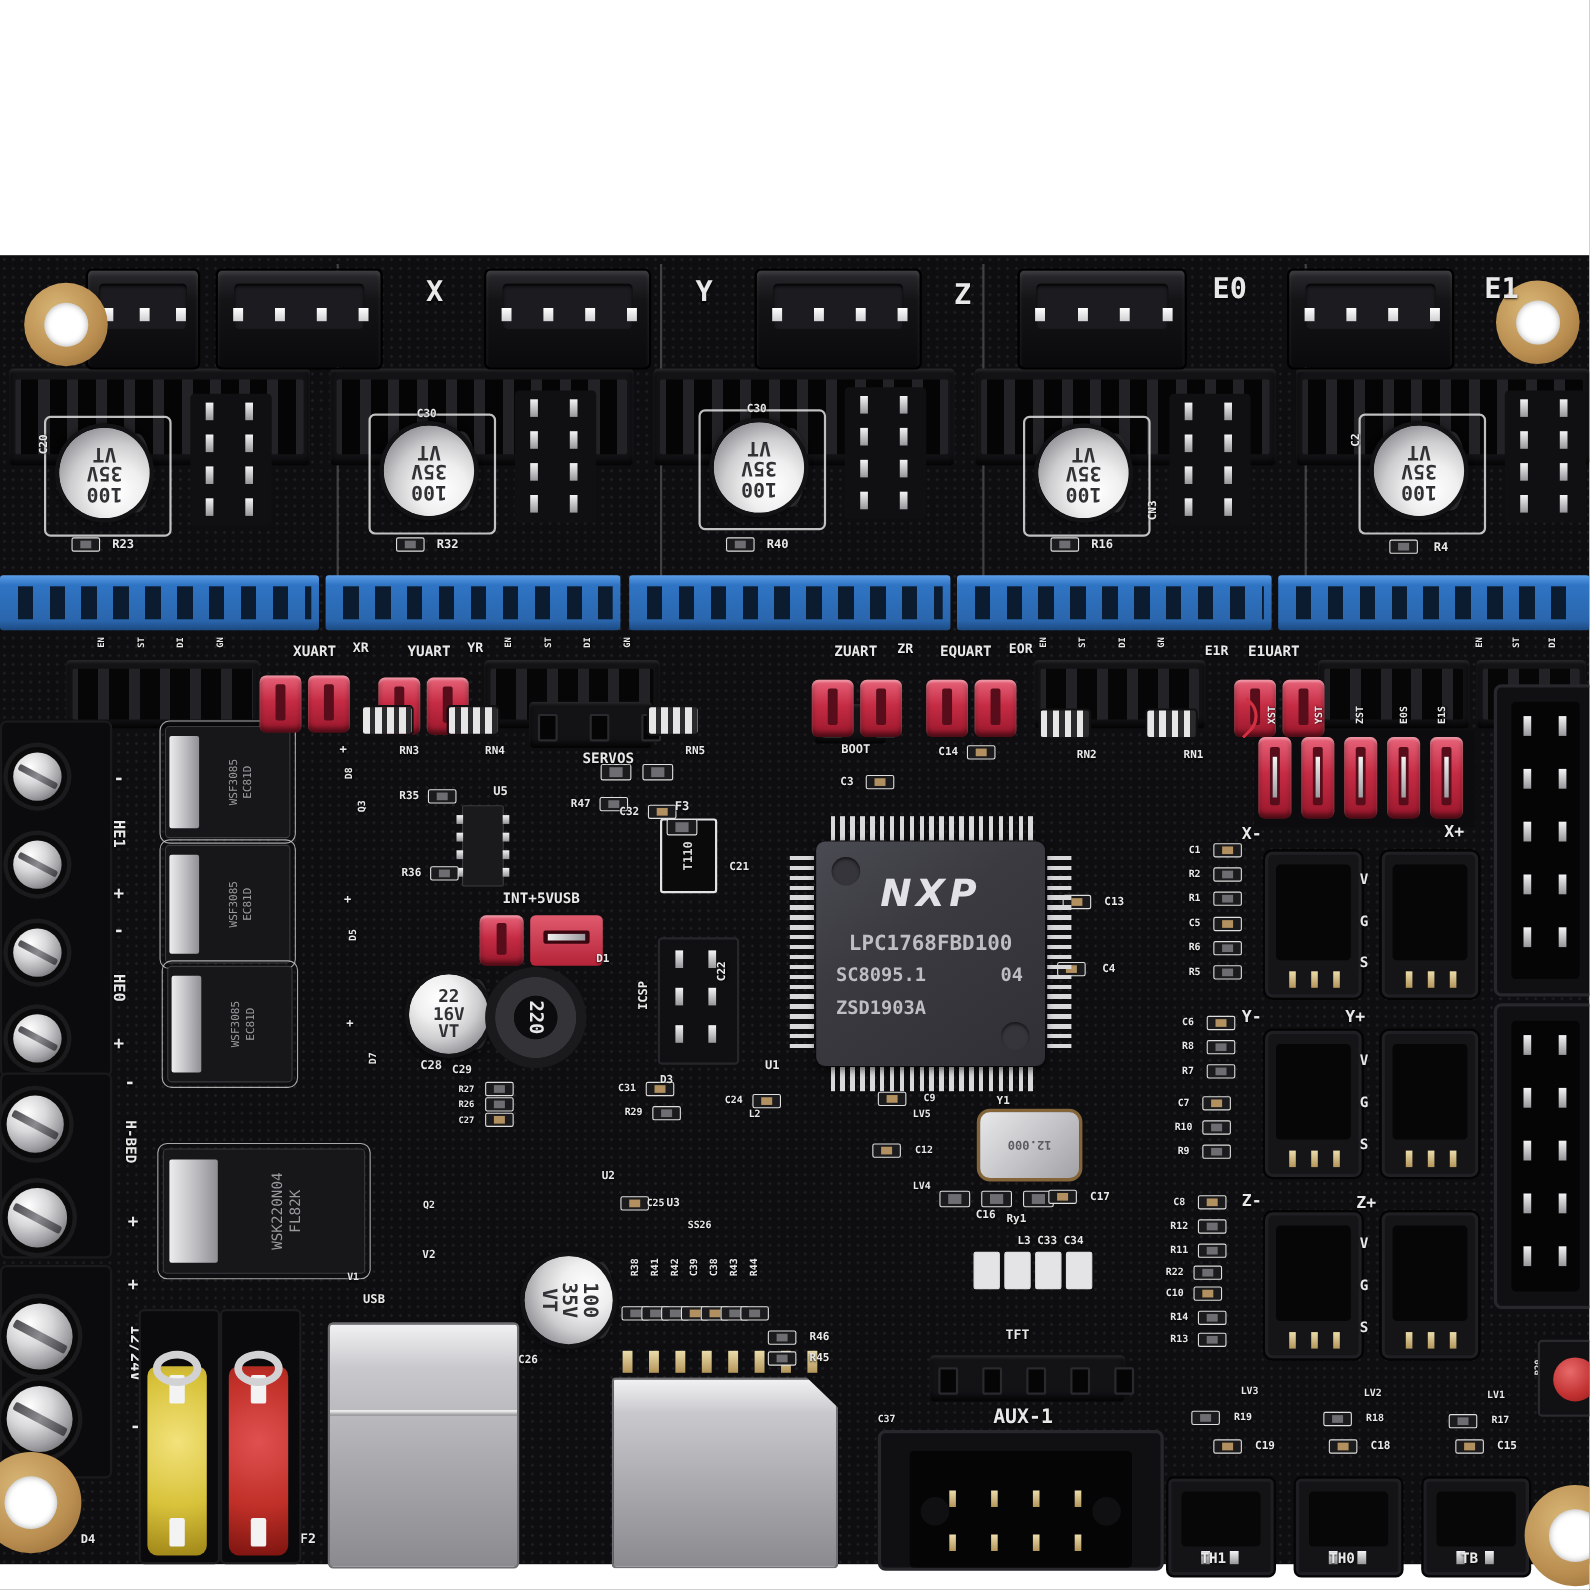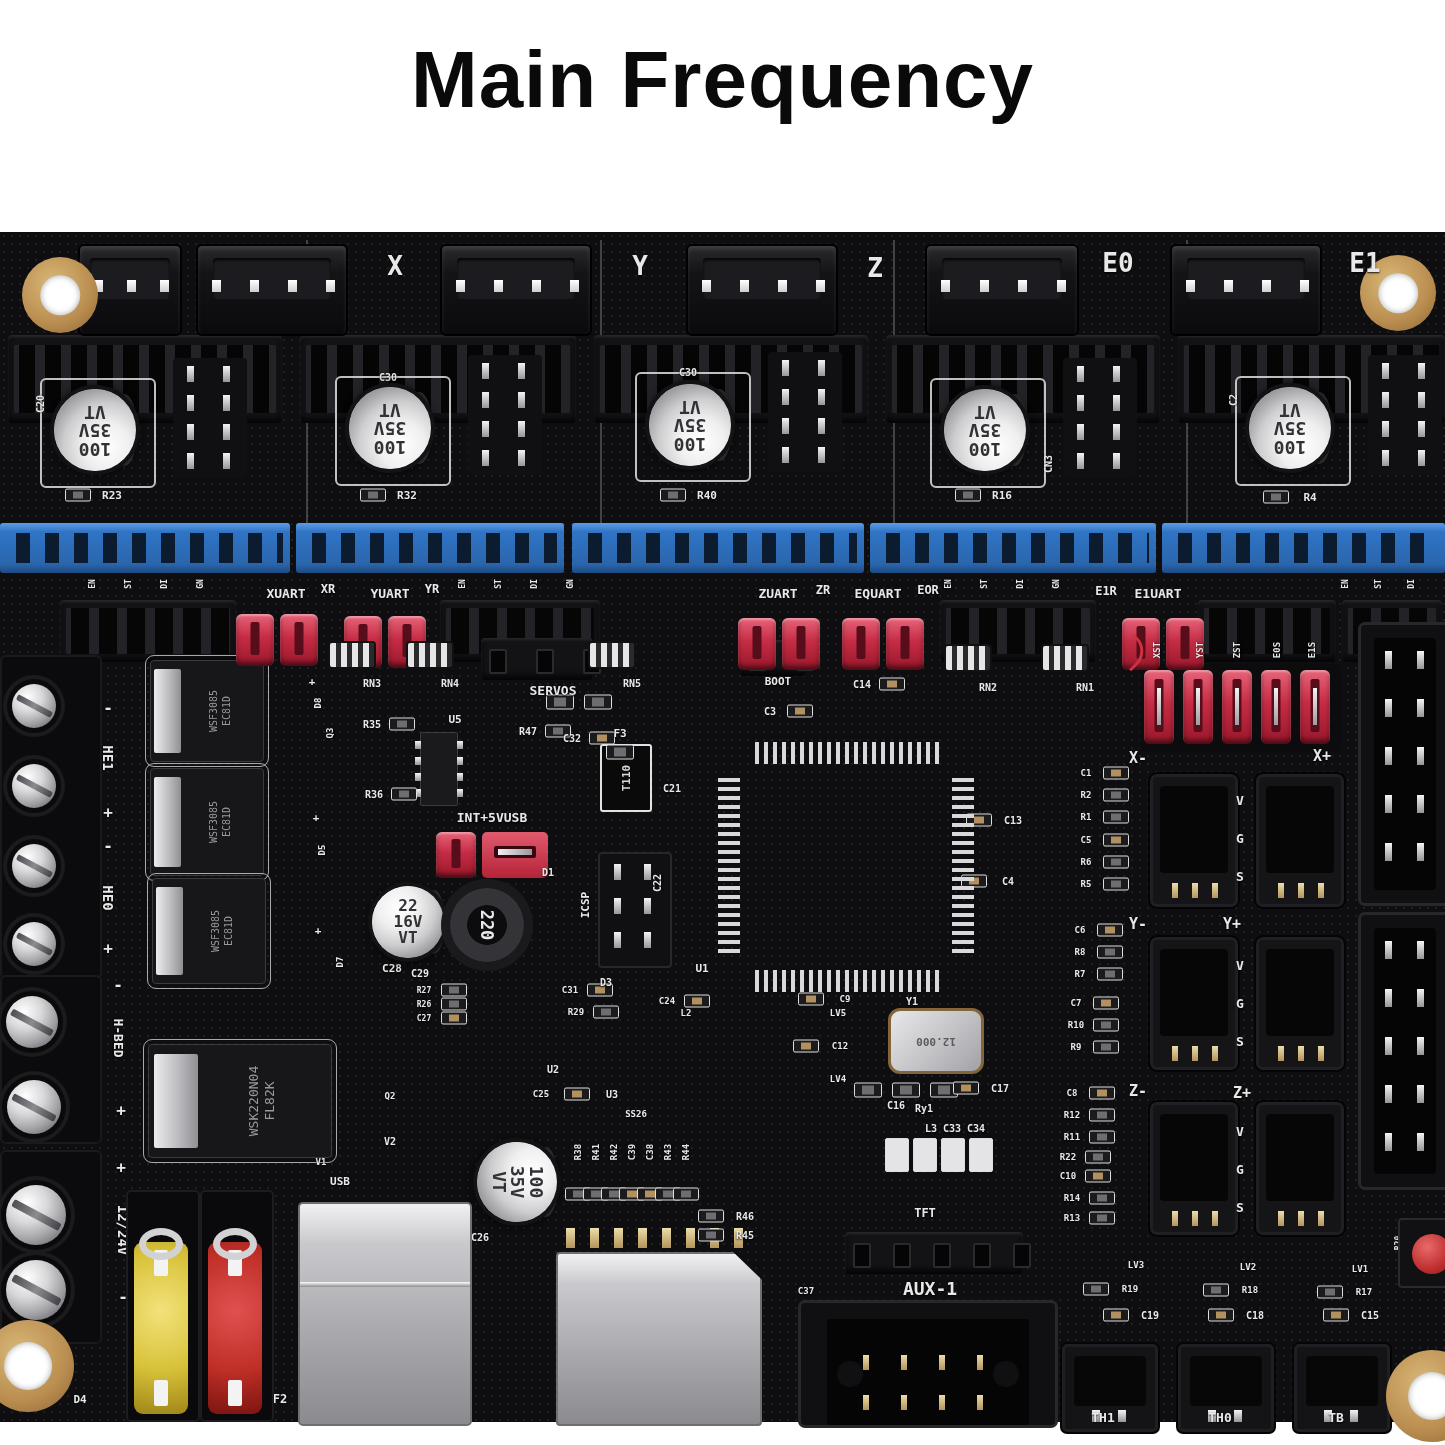--- a/index.html
+++ b/index.html
@@ -95,24 +95,32 @@
       border:2px solid #2a2a2e;z-index:10;border-radius:4px;}
   .rstbtn i{position:absolute;left:12px;top:14px;width:40px;height:40px;border-radius:50%;
       background:radial-gradient(circle at 38% 32%,#e86a6a,#c03030 60%,#8d1d1d);}
   .redmark{position:absolute;left:1118px;top:408px;width:26px;height:22px;z-index:10;
       border-bottom:3px solid #d03040;border-right:3px solid #d03040;border-radius:0 0 20px 0;transform:rotate(-45deg);}
 </style>
 </head>
 <body>
 
 <div class="stage">
-  <div class="hdr-title">Main Frequency</div>
 
   <div id="board">
 
+    <div id="chip">
+      <div class="dimp" style="left:14px;top:14px;"></div>
+      <div class="dimp" style="right:14px;bottom:14px;"></div>
+      <div class="nxp">NXP</div>
+      <div class="l1">LPC1768FBD100</div>
+      <div class="l2">SC8095.1</div>
+      <div class="l2b">04</div>
+      <div class="l3">ZSD1903A</div>
+    </div>
 
     <div class="xtal">
       <span>12.000</span>
     </div>
 
     <div class="rstbtn">
       <i></i>
     </div>
 
     <div class="redmark"></div>
@@ -749,21 +757,21 @@
       <div class="smd c" style="left: 600px; top: 758px; width: 24px; height: 11px;">
         <div style="position: absolute; left: 28%; top: 15%; width: 44%; height: 70%; background: rgb(178, 144, 95);"></div>
       </div>
       <span class="silk" style="left: 576px; top: 780px; font-size: 9px; transform: translate(-50%, -50%);">R29</span>
       <div class="smd r" style="left: 606px; top: 780px; width: 24px; height: 11px;">
         <div style="position: absolute; left: 28%; top: 15%; width: 44%; height: 70%; background: rgb(110, 110, 114);"></div>
       </div>
       <span class="silk" style="left: 606px; top: 750px; font-size: 10px; transform: translate(-50%, -50%);">D3</span>
       <span class="silk" style="left: 553px; top: 837px; font-size: 10px; transform: translate(-50%, -50%);">U2</span>
       <span class="silk" style="left: 612px; top: 862px; font-size: 10px; transform: translate(-50%, -50%);">U3</span>
-      <span class="silk" style="left: 519px; top: 862px; font-size: 9px; transform: translate(-50%, -50%); padding-left: 44px;">C25</span>
+      <span class="silk" style="left: 574px; top: 862px; font-size: 9px; transform: translate(-50%, -50%); padding-left: 44px;">C25</span>
       <div class="smd c" style="left: 577px; top: 862px; width: 24px; height: 11px;">
         <div style="position: absolute; left: 28%; top: 15%; width: 44%; height: 70%; background: rgb(178, 144, 95);"></div>
       </div>
       <span class="silk" style="left: 667px; top: 769px; font-size: 9px; transform: translate(-50%, -50%);">C24</span>
       <div class="smd c" style="left: 697px; top: 769px; width: 24px; height: 11px;">
         <div style="position: absolute; left: 28%; top: 15%; width: 44%; height: 70%; background: rgb(178, 144, 95);"></div>
       </div>
       <span class="silk" style="left: 686px; top: 781px; font-size: 9px; transform: translate(-50%, -50%);">L2</span>
       <span class="silk" style="left: 636px; top: 882px; font-size: 9px; transform: translate(-50%, -50%);">SS26</span>
       <span class="silk" style="left: 390px; top: 909px; font-size: 10px; transform: translate(-50%, -50%);">V2</span>

